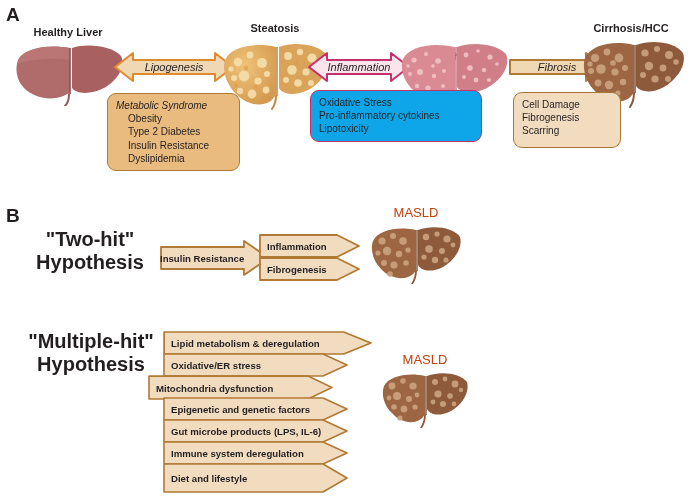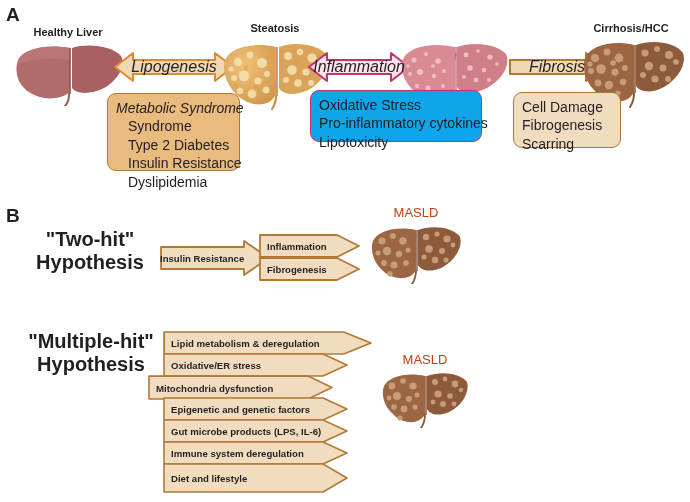--- a/index.html
+++ b/index.html
@@ -6,30 +6,30 @@
   body{width:690px;height:502px;position:relative;overflow:hidden;
        font-family:"Liberation Sans","DejaVu Sans",sans-serif;color:#231f20;}
   .abs{position:absolute;}
   .panel-letter{font-size:19px;font-weight:bold;color:#231f20;letter-spacing:.5px;}
   .stage-title{font-size:11px;font-weight:bold;color:#231f20;text-align:center;white-space:nowrap;}
   .masld-title{font-size:13px;font-weight:normal;color:#c2410c;text-align:center;white-space:nowrap;}
   .hyp-label{font-size:20px;font-weight:bold;color:#231f20;text-align:center;line-height:1.15;white-space:nowrap;}
 
   
   .infobox{border-radius:9px;box-sizing:border-box;padding:5px 8px 6px 8px;}
-  .infobox .line{font-size:14px;line-height:1.32;white-space:nowrap;}
+  .infobox .line{font-size:10px;line-height:1.32;white-space:nowrap;}
   .infobox .hdr{font-style:italic;}
   .infobox .ind{padding-left:12px;}
   .box-tan{background:#e9bb7f;border:1.6px solid #b07a36;}
   .box-pink{background:#0ea5e9;border:1.6px solid #c5316d;}
   .box-lite{background:#f2dcc0;border:1.6px solid #a9763a;}
 
   
   .arrowA{display:flex;align-items:center;justify-content:center;}
-  .arrowA .lbl{font-style:italic;font-size:16px;white-space:nowrap;position:relative;z-index:2;}
+  .arrowA .lbl{font-style:italic;font-size:11px;white-space:nowrap;position:relative;z-index:2;}
   .arrowA svg{position:absolute;inset:0;width:100%;height:100%;}
 
   
   .barrow{position:absolute;}
   .barrow svg{position:absolute;inset:0;width:100%;height:100%;}
   .barrow .btxt{position:absolute;left:8px;top:50%;transform:translateY(-50%);
                 font-size:9.6px;font-weight:bold;color:#231f20;white-space:nowrap;z-index:2;}
   .barrow .btxt.c{left:0;right:24%;text-align:center;}
 
   
@@ -182,21 +182,21 @@
         <circle cx="61" cy="39" r="3"></circle>
         <circle cx="86" cy="43" r="3"></circle>
     </g>
     <path d="M53 9 L53 57" stroke="#7e5134" stroke-width="1.5" fill="none"></path>
     <path d="M52 57 C52 63, 50 68, 48 71" stroke="#8a5a3b" stroke-width="2" fill="none" stroke-linecap="round"></path>
   </svg>
 </div>
 
 <div class="abs infobox box-tan" style="left:107px;top:93px;width:133px;height:78px;">
   <div class="line hdr">Metabolic Syndrome</div>
-  <div class="line ind">Syndrome</div>
+  <div class="line ind">Obesity</div>
   <div class="line ind">Type 2 Diabetes</div>
   <div class="line ind">Insulin Resistance</div>
   <div class="line ind">Dyslipidemia</div>
 </div>
 
 <div class="abs infobox box-pink" style="left:310px;top:90px;width:172px;height:52px;">
   <div class="line">Oxidative Stress</div>
   <div class="line">Pro-inflammatory cytokines</div>
   <div class="line">Lipotoxicity</div>
 </div>

